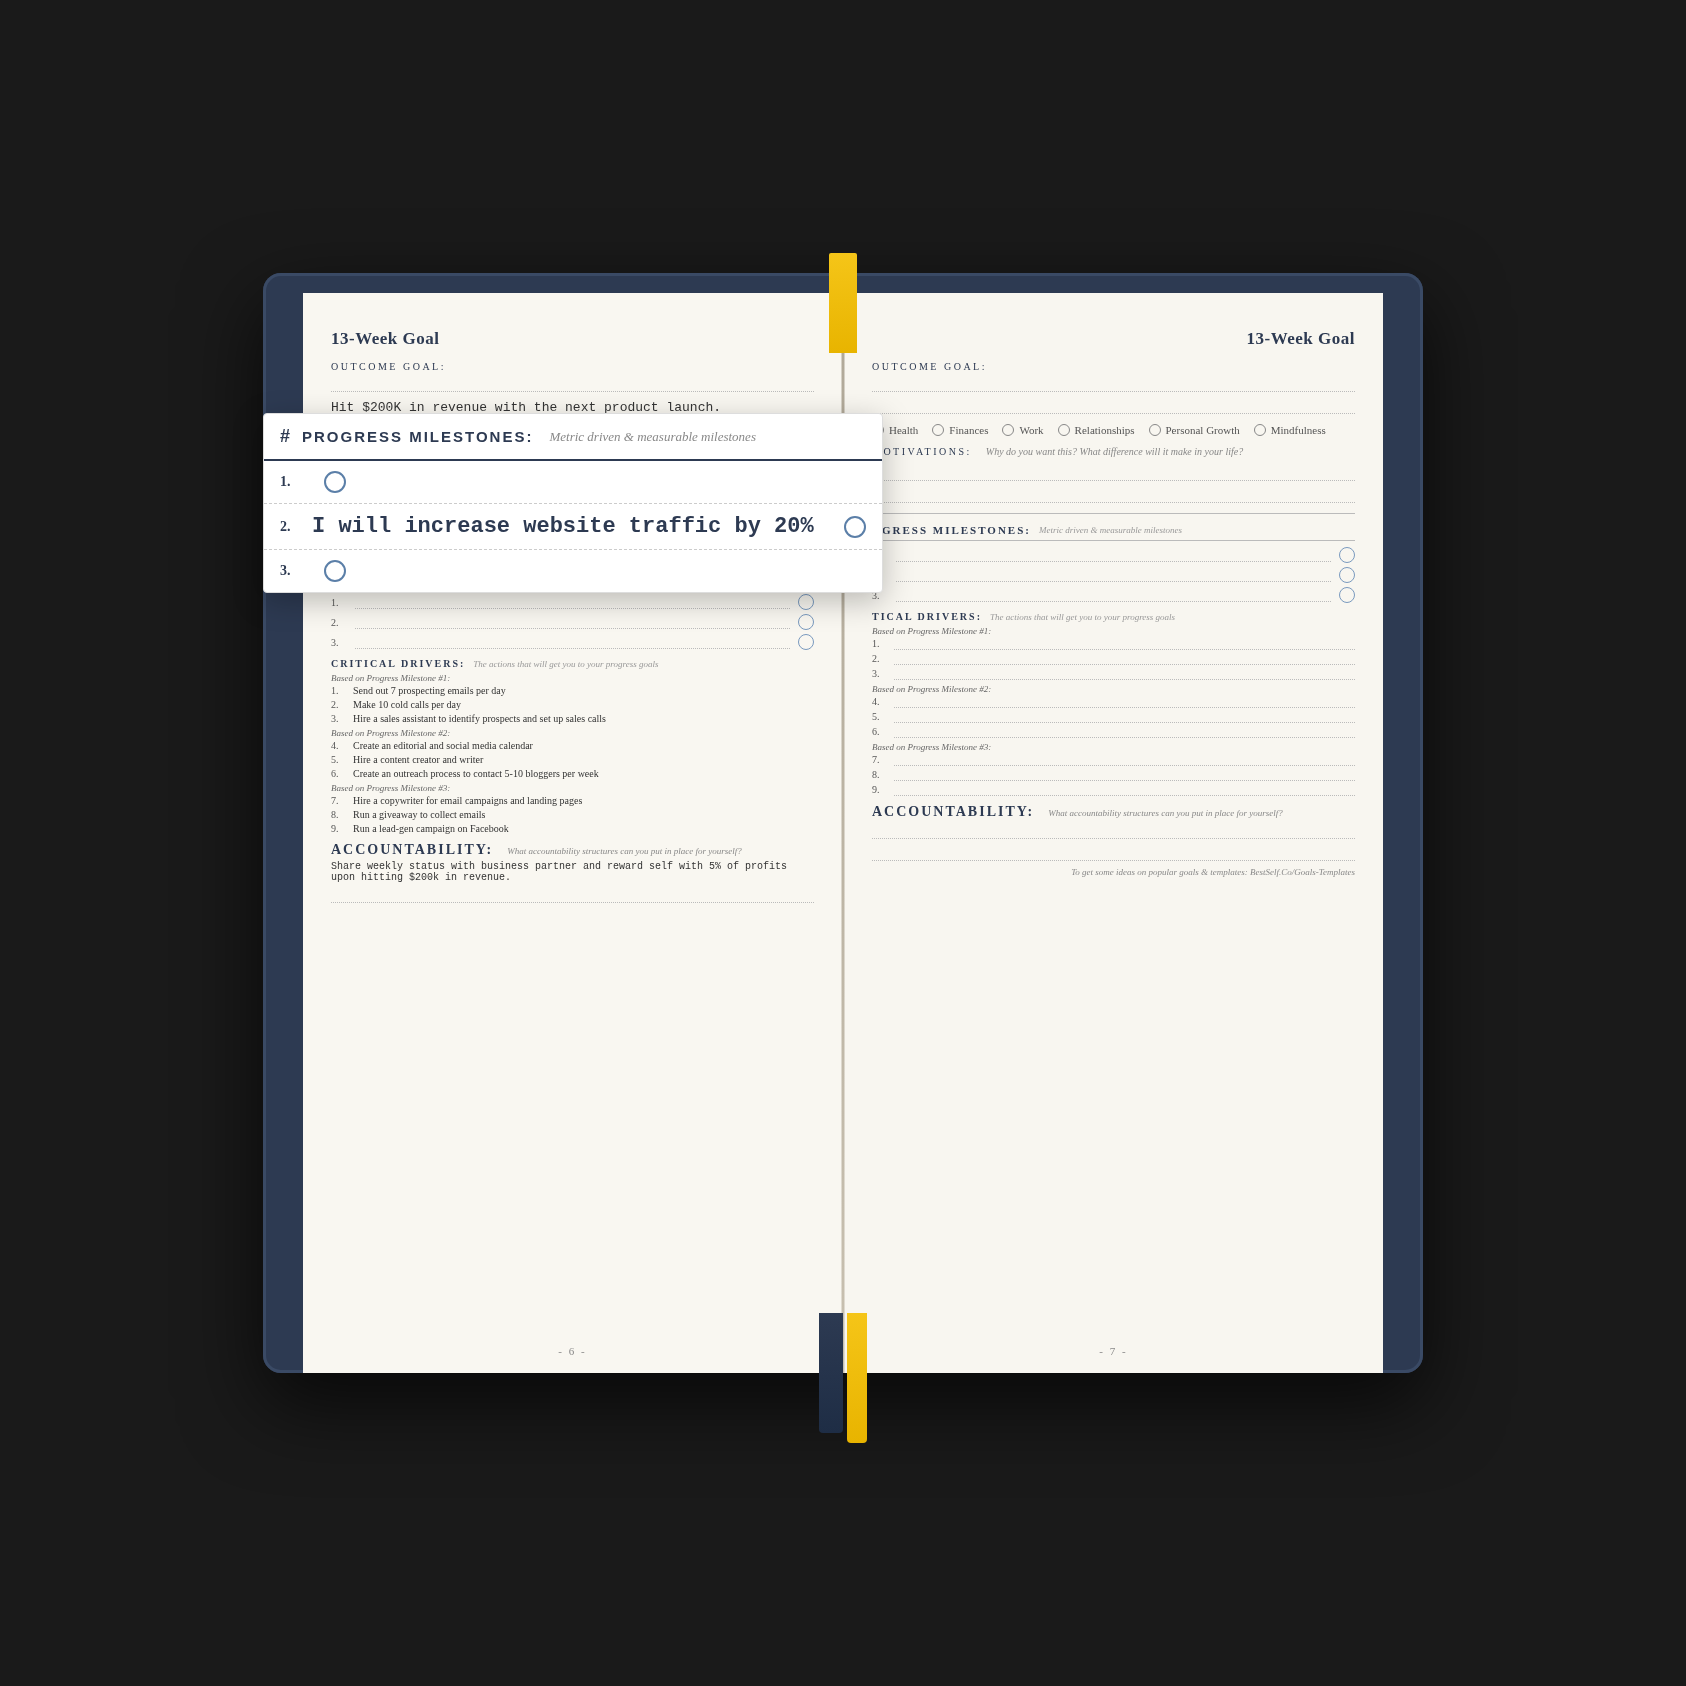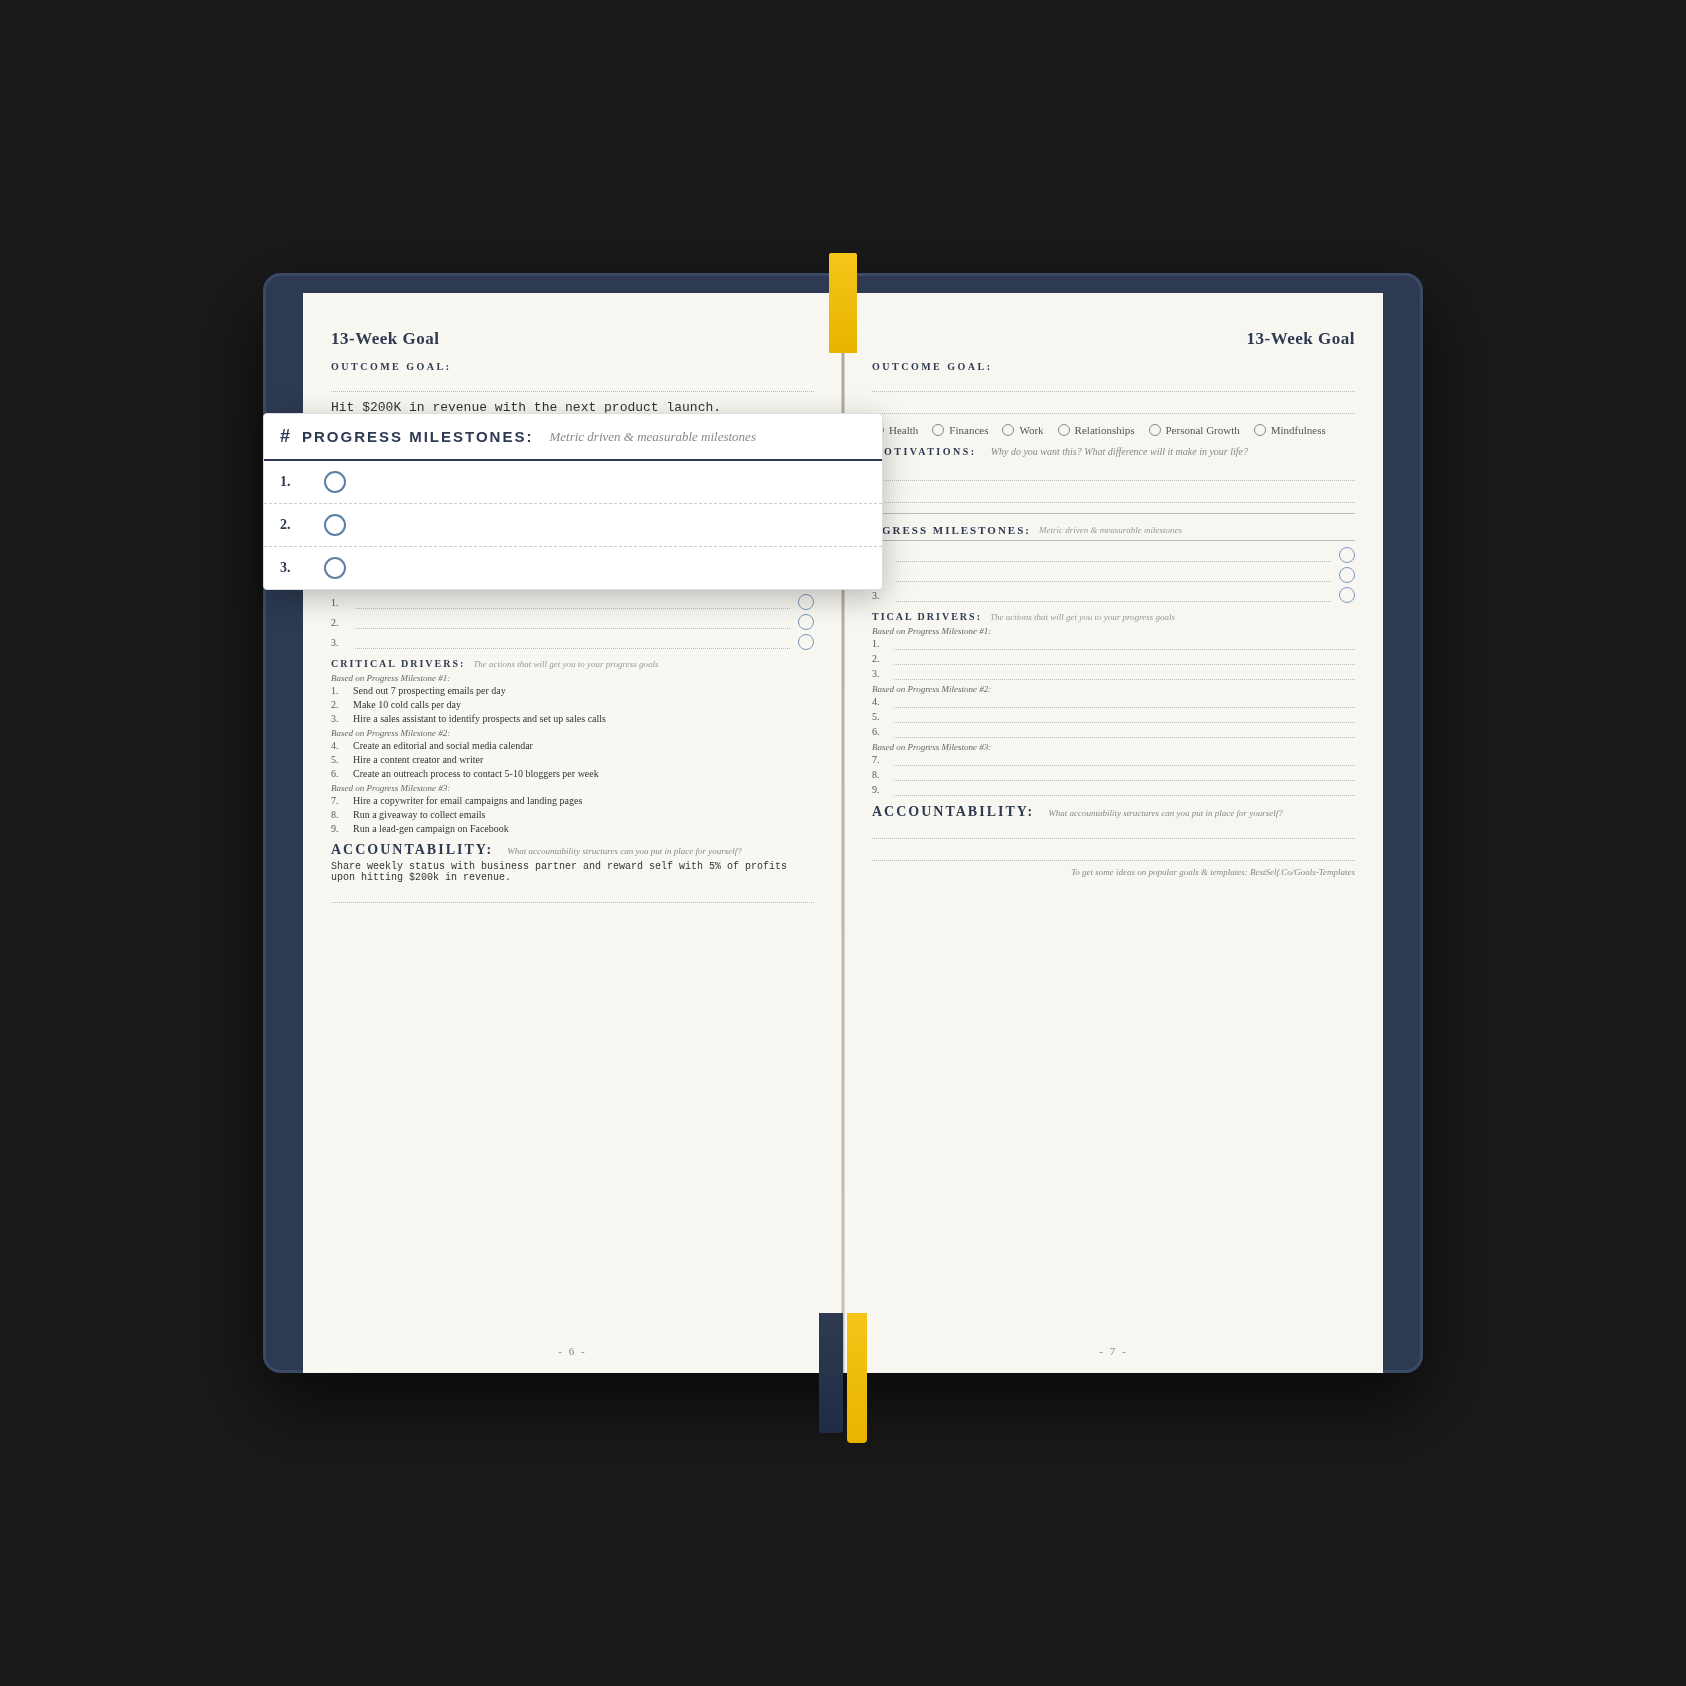--- a/index.html
+++ b/index.html
@@ -204,21 +204,21 @@
     .page-title {
       font-size: 17px;
       font-weight: bold;
       color: #2d3a52;
       margin-bottom: 12px;
       letter-spacing: 0.5px;
     }
 
     .section-label {
       font-size: 10px;
-      font-weight: bold;
+      font-weight: normal;
       letter-spacing: 2.5px;
       text-transform: uppercase;
       color: #2d3a52;
       margin-bottom: 4px;
     }
 
     .dotted-line {
       border-bottom: 1px dotted #bbb;
       margin-bottom: 6px;
       min-height: 16px;
@@ -670,20 +670,21 @@
       <span class="card-header-subtitle">Metric driven &amp; measurable milestones</span>
     </div>
 
     <div class="milestone-row">
       <span class="milestone-num">1.</span>
       <div class="milestone-circle"></div>
     </div>
 
     <div class="milestone-row">
       <span class="milestone-num">2.</span>
+      <span class="milestone-text">I will increase website traffic by 20%</span>
       <div class="milestone-circle"></div>
     </div>
 
     <div class="milestone-row" style="border-bottom:none;">
       <span class="milestone-num">3.</span>
       <div class="milestone-circle"></div>
     </div>
   </div>
 
   <div class="ribbon-bottom-container">

